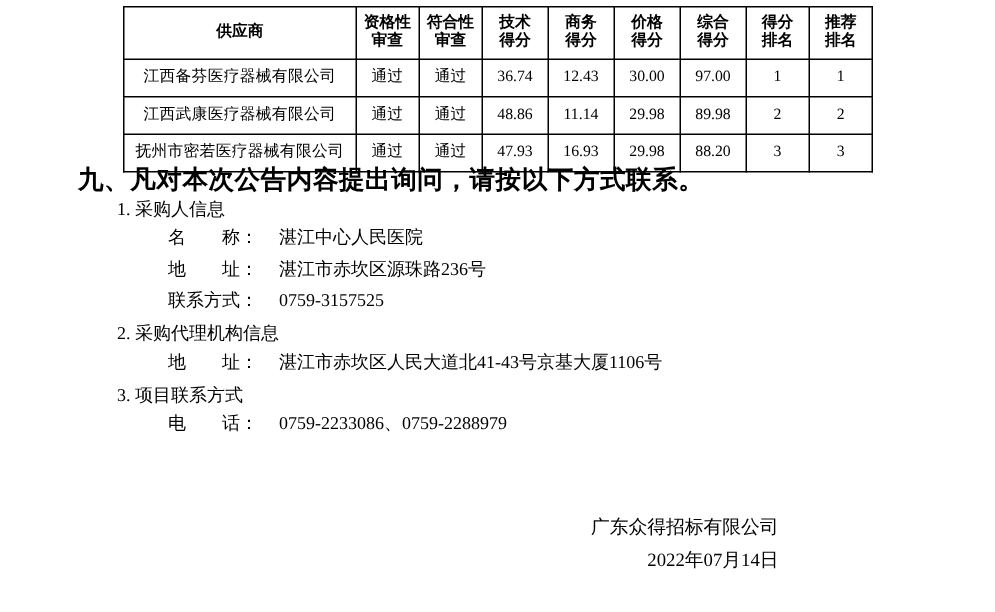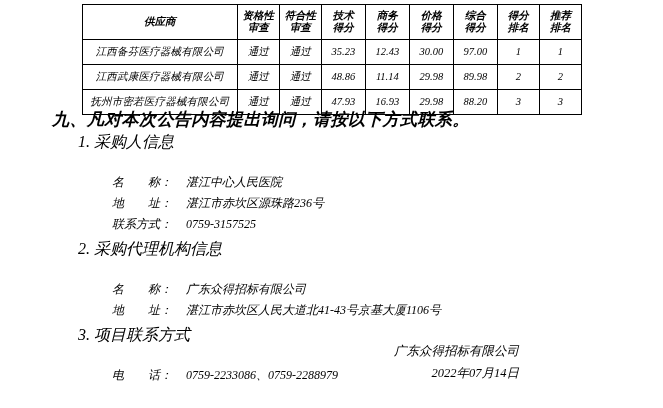--- a/index.html
+++ b/index.html
@@ -12,21 +12,20 @@
     background: #ffffff;
     font-family: "Liberation Serif", "DejaVu Serif", serif;
     color: #000000;
     overflow: hidden;
   }
   .page {
     position: relative;
     width: 571px;
     height: 408px;
     box-sizing: border-box;
-    font-style: italic;
   }
 
   
   .table-wrap {
     position: absolute;
     left: 82px;
     top: 4px;
     width: 500px;
   }
   table.result-table {
@@ -75,27 +74,26 @@
     position: absolute;
     left: 70px;
     top: 130px;
     width: 560px;
     font-size: 12px;
   }
   .list-item {
     margin-bottom: 2px;
   }
   .item-title {
-    font-size: 16px;
+    font-size: 12px;
     margin-left: 8px;
     line-height: 1.5;
   }
   .sub-lines {
     margin-left: 42px;
-    margin-top: 18px;
   }
   .sub-line {
     line-height: 1.75;
     font-size: 12px;
     white-space: nowrap;
   }
   .lbl {
     display: inline-block;
     width: 74px;
   }
@@ -157,21 +155,21 @@
             <span class="th-two-line">推荐</span>
             <span class="th-two-line">排名</span>
           </th>
         </tr>
       </thead>
       <tbody>
         <tr>
           <td class="supplier-cell">江西备芬医疗器械有限公司</td>
           <td>通过</td>
           <td>通过</td>
-          <td>35.23</td>
+          <td>36.74</td>
           <td>12.43</td>
           <td>30.00</td>
           <td>97.00</td>
           <td>1</td>
           <td>1</td>
         </tr>
         <tr>
           <td class="supplier-cell">江西武康医疗器械有限公司</td>
           <td>通过</td>
           <td>通过</td>
@@ -213,23 +211,20 @@
         <div class="sub-line">
           <span class="lbl">联系方式：</span><span>0759-3157525</span>
         </div>
       </div>
     </div>
 
     <div class="list-item">
       <div class="item-title">2. 采购代理机构信息</div>
       <div class="sub-lines">
         <div class="sub-line">
-          <span class="lbl">名　　称：</span><span>广东众得招标有限公司</span>
-        </div>
-        <div class="sub-line">
           <span class="lbl">地　　址：</span><span>湛江市赤坎区人民大道北41-43号京基大厦1106号</span>
         </div>
       </div>
     </div>
 
     <div class="list-item">
       <div class="item-title">3. 项目联系方式</div>
       <div class="sub-lines">
         <div class="sub-line">
           <span class="lbl">电　　话：</span><span>0759-2233086、0759-2288979</span>

